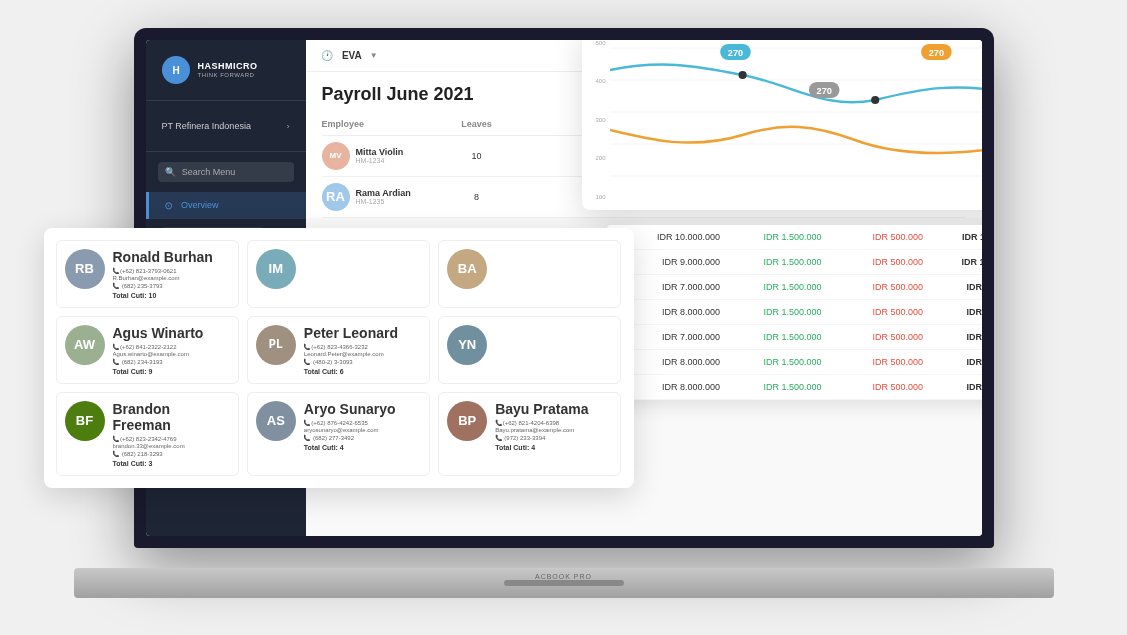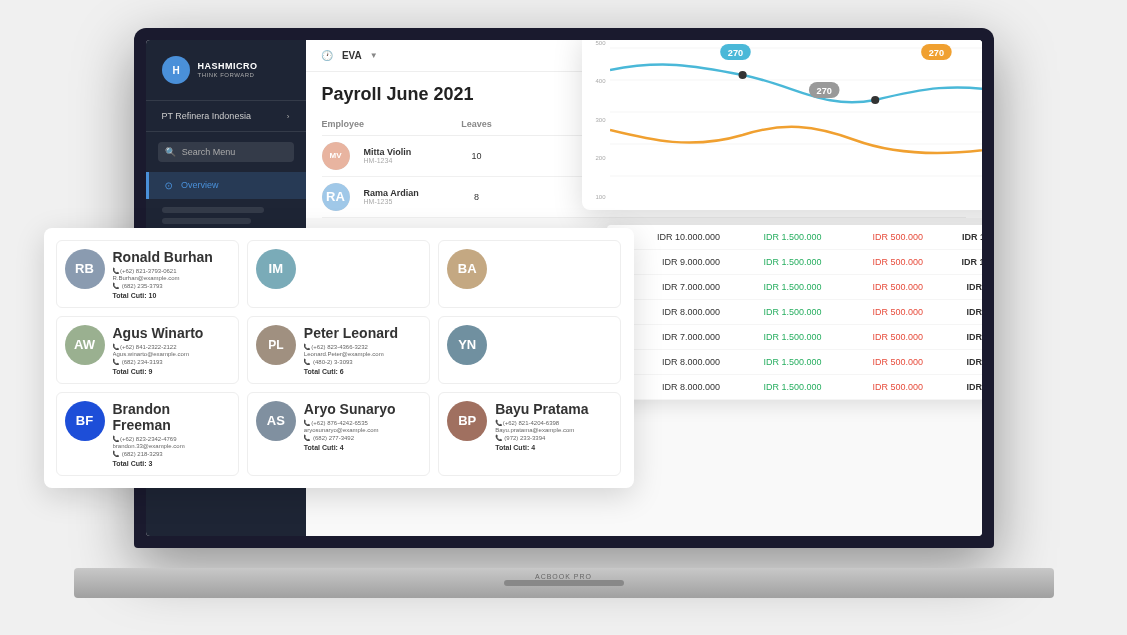--- a/index.html
+++ b/index.html
@@ -106,21 +106,21 @@
       font-size: 6px;
       color: #aaa;
       text-transform: uppercase;
       letter-spacing: 0.5px;
     }
 
     .company-name {
       display: flex;
       align-items: flex-end;
       justify-content: space-between;
-      padding: 10px 16px;
+      padding: 20px 16px;
       font-size: 9px;
       color: #ccc;
       border-bottom: 1px solid rgba(255,255,255,0.1);
     }
     .company-arrow {
       font-size: 8px;
       color: #aaa;
     }
 
     .search-box {
@@ -231,21 +231,21 @@
 
     .table-row {
       display: flex;
       align-items: center;
       padding: 6px 0;
       border-bottom: 1px solid #f0f0f0;
     }
     .employee-info {
       display: flex;
       align-items: center;
-      gap: 14px;
+      gap: 6px;
       width: 130px;
     }
     .employee-avatar {
       width: 28px;
       height: 28px;
       border-radius: 50%;
       background: #ddd;
       overflow: hidden;
       display: flex;
       align-items: center;
@@ -590,38 +590,38 @@
       <div class="emp-card-info">
         <div class="emp-card-name">Agus Winarto</div>
         <div class="emp-card-detail">📞(+62) 841-2322-2122</div>
         <div class="emp-card-detail">Agus.winarto@example.com</div>
         <div class="emp-card-detail">📞 (682) 234-3193</div>
         <div class="emp-card-cuti">Total Cuti: 9</div>
       </div>
     </div>
     <div class="emp-card">
       <div class="emp-card-avatar" style="background:#a09080;">
-        <div style="width:100%;height:100%;display:flex;align-items:center;justify-content:center;font-size:12px;color:#fff;font-weight:bold;">PL</div>
+        <div style="width:100%;height:100%;display:flex;align-items:center;justify-content:center;font-size:12px;color:#fff;font-weight:bold;font-family:Liberation Mono, monospace;">PL</div>
       </div>
       <div class="emp-card-info">
         <div class="emp-card-name">Peter Leonard</div>
         <div class="emp-card-detail">📞(+62) 823-4366-3232</div>
         <div class="emp-card-detail">Leonard.Peter@example.com</div>
         <div class="emp-card-detail">📞 (480-2) 3-3093</div>
         <div class="emp-card-cuti">Total Cuti: 6</div>
       </div>
     </div>
     <div class="emp-card">
       <div class="emp-card-avatar" style="background:#7090a0;">
         <div style="width:100%;height:100%;display:flex;align-items:center;justify-content:center;font-size:13px;color:#fff;font-weight:bold;">YN</div>
       </div>
     </div>
 
     <div class="emp-card">
-      <div class="emp-card-avatar" style="background:#1d4ed8;">
+      <div class="emp-card-avatar" style="background:#4d7c0f;">
         <div style="width:100%;height:100%;display:flex;align-items:center;justify-content:center;font-size:13px;color:#fff;font-weight:bold;">BF</div>
       </div>
       <div class="emp-card-info">
         <div class="emp-card-name">Brandon Freeman</div>
         <div class="emp-card-detail">📞(+62) 823-2342-4769</div>
         <div class="emp-card-detail">brandon.33@example.com</div>
         <div class="emp-card-detail">📞 (682) 218-3293</div>
         <div class="emp-card-cuti">Total Cuti: 3</div>
       </div>
     </div>

